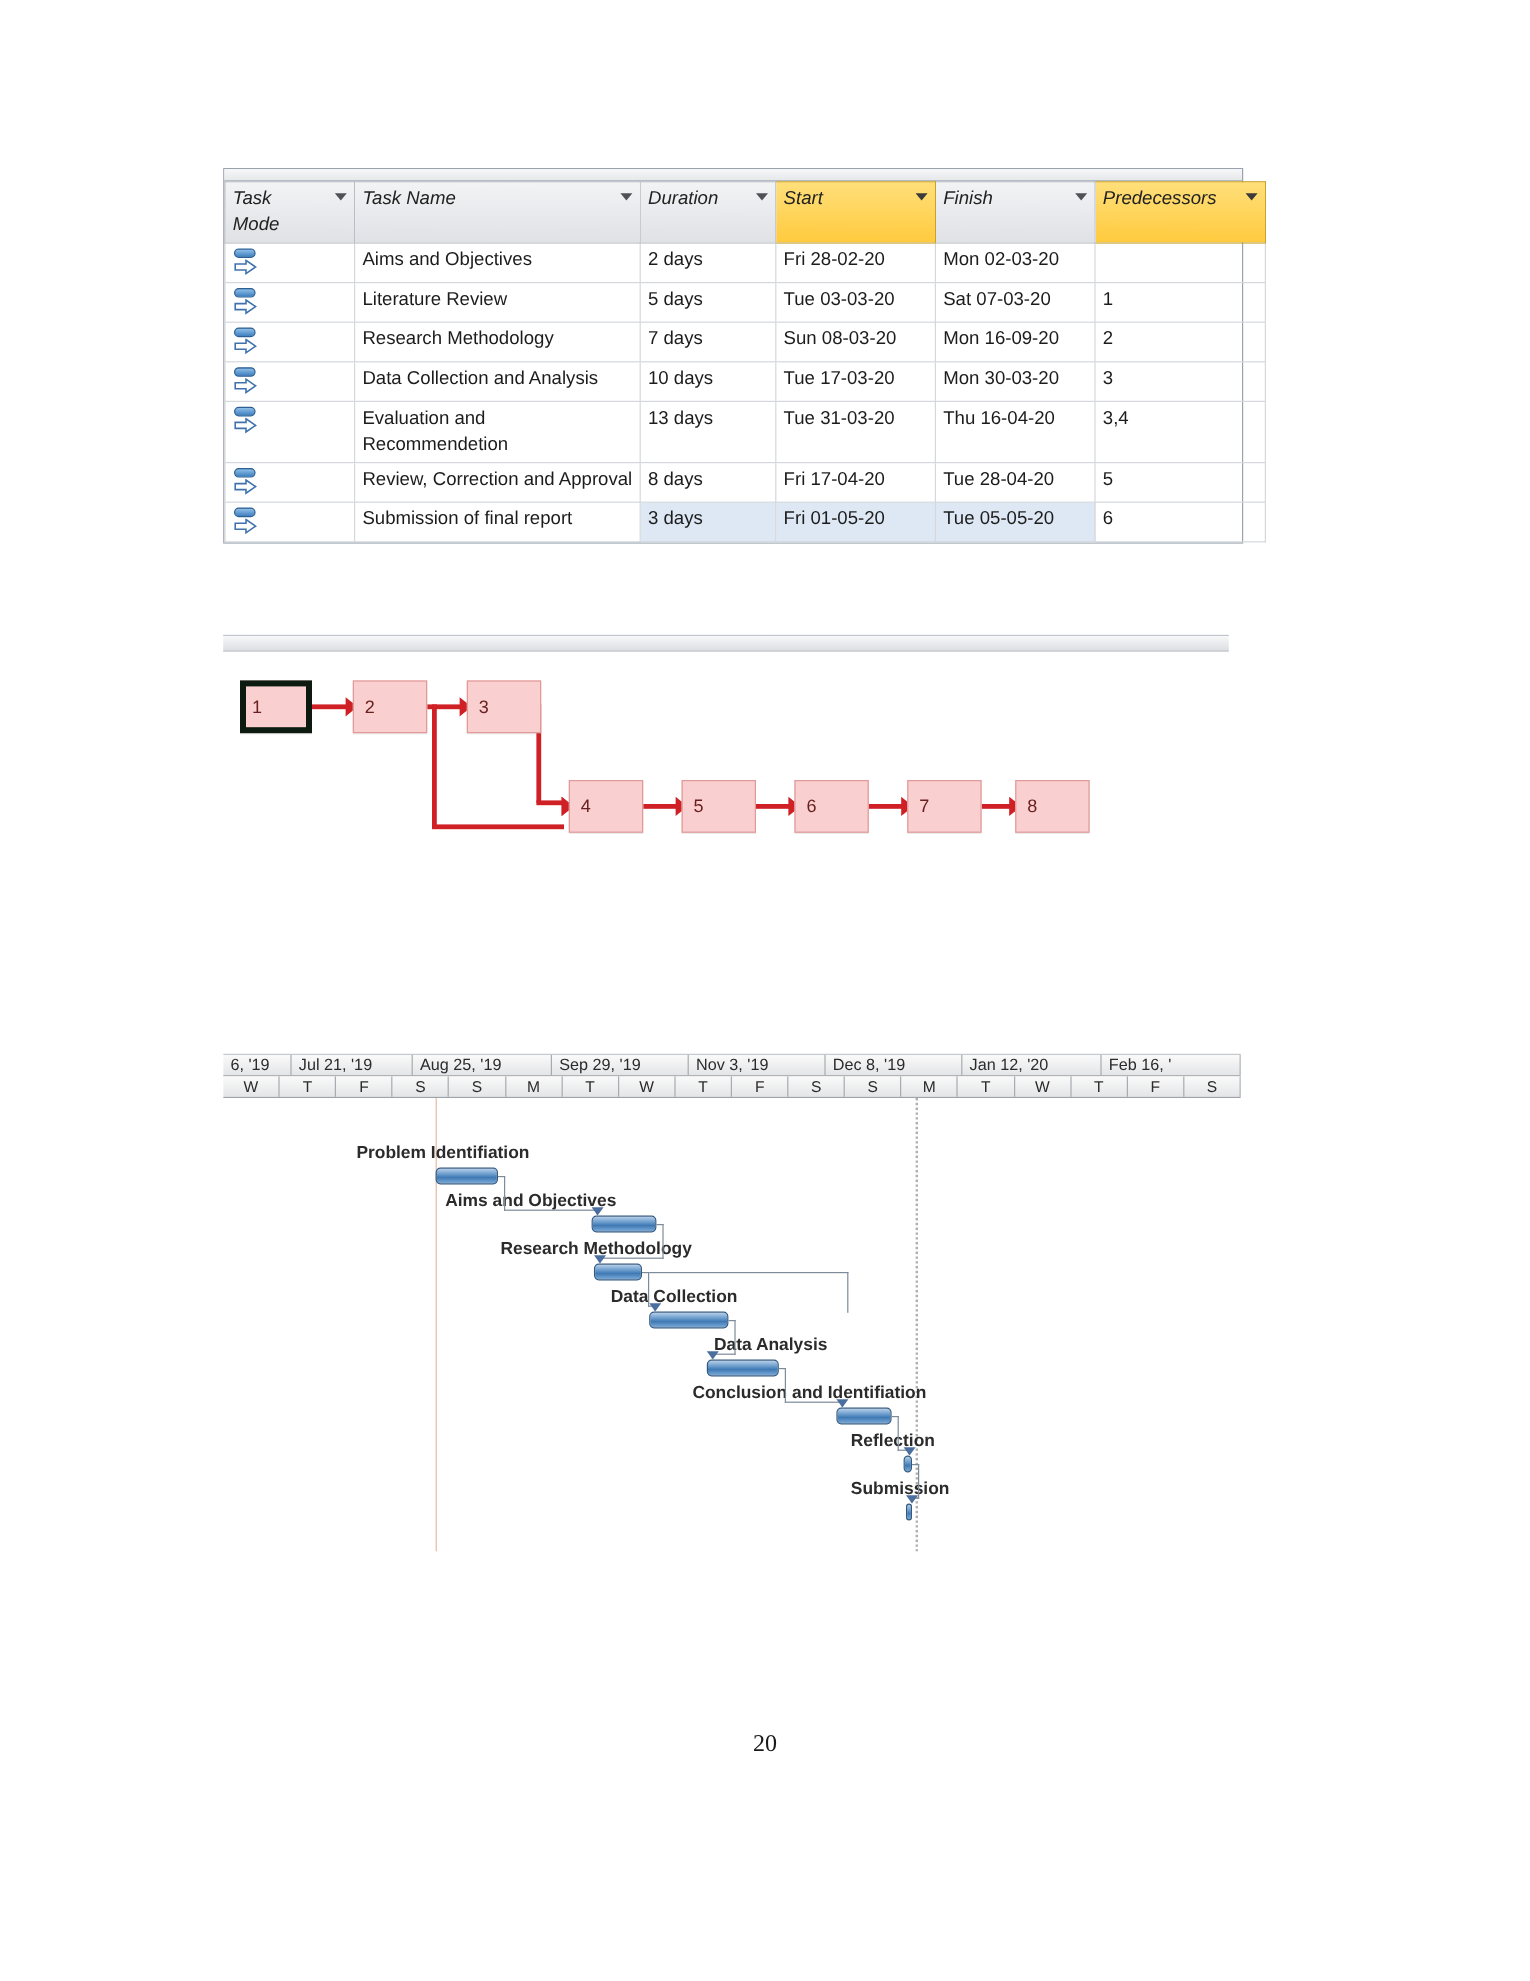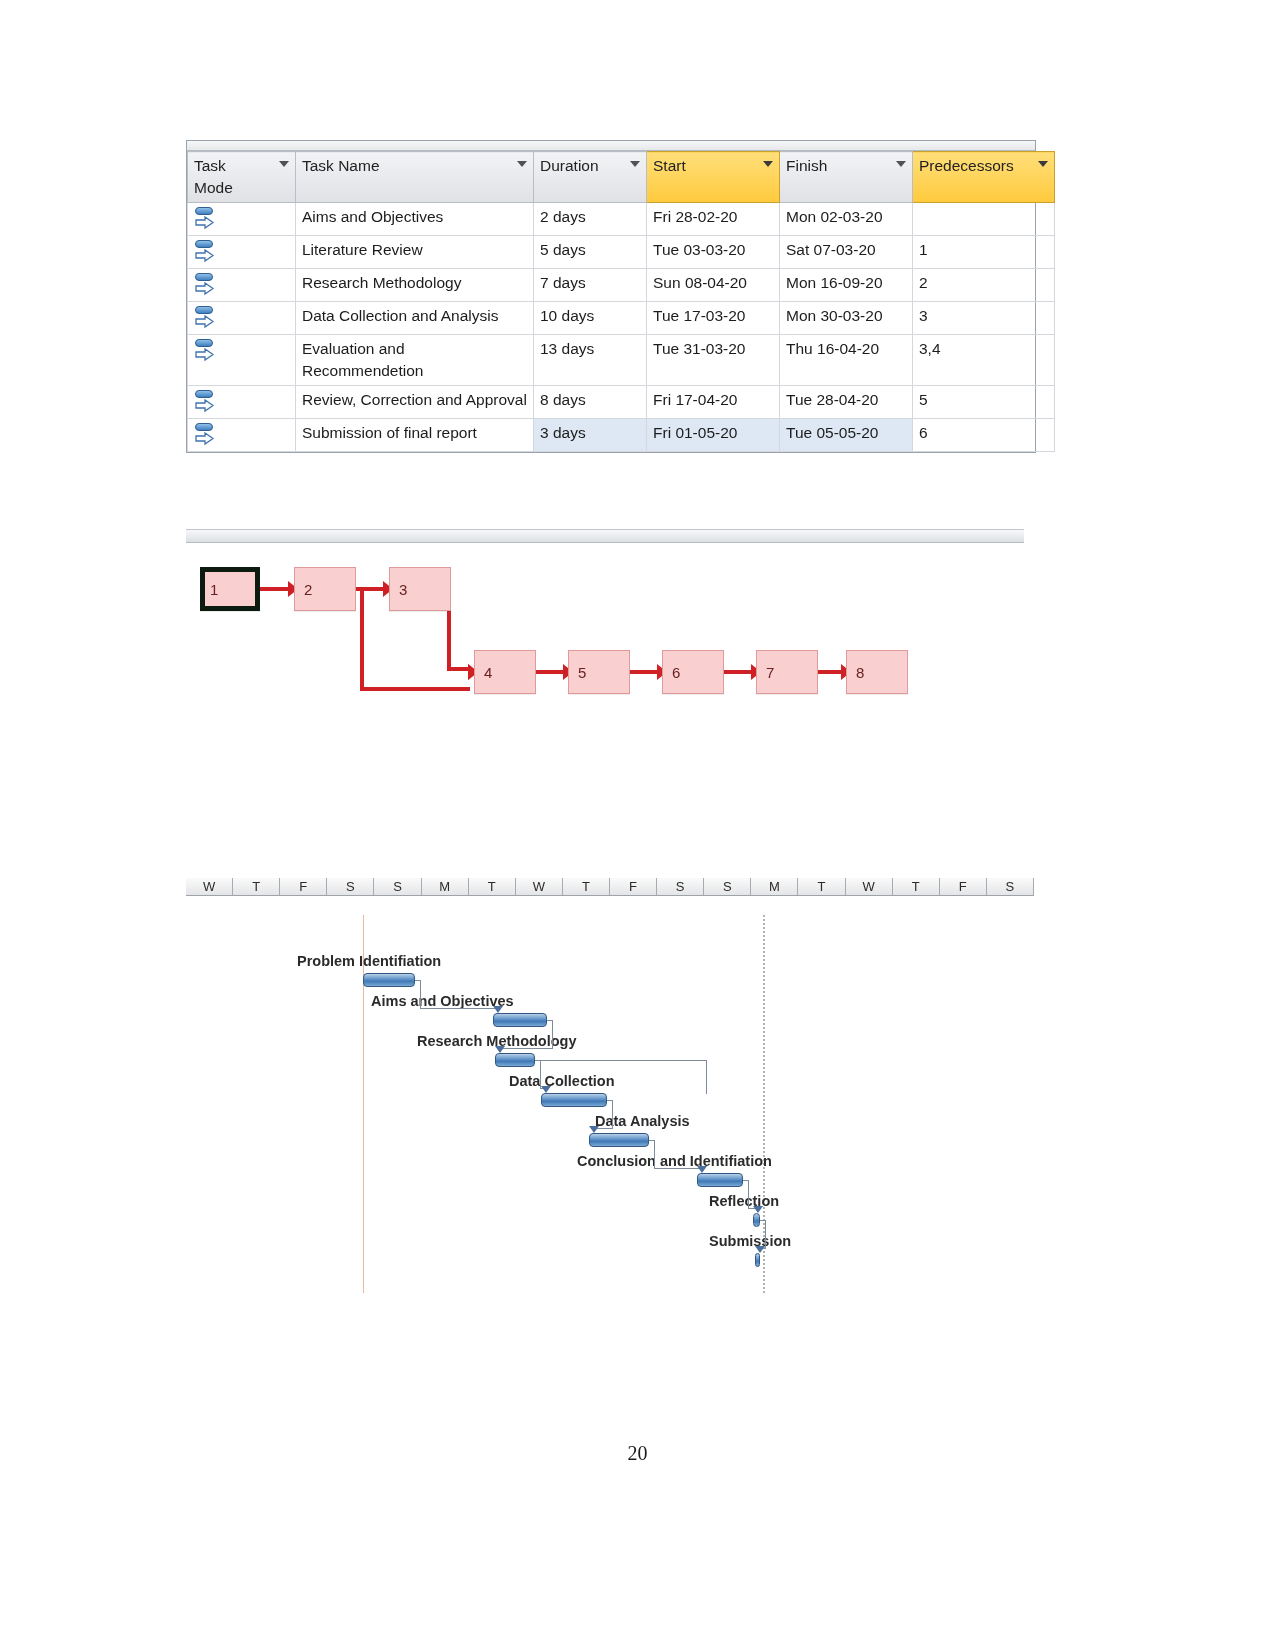--- a/index.html
+++ b/index.html
@@ -42,21 +42,21 @@
     color:#222;
     height:48px;
     vertical-align:top;
     position:relative;
   }
   table.proj th.hl {
     background:linear-gradient(#ffdf7a,#ffca3d);
     border:1px solid #c9a22e;
   }
   .th-inner { display:flex; justify-content:space-between; align-items:flex-start; height:100%; }
-  .th-label { white-space:pre-line; }
+  .th-label { white-space:pre-line;font-style:italic; }
   .caret {
     width:0;height:0;border-left:5px solid transparent;border-right:5px solid transparent;
     border-top:6px solid #4f5255; margin-top:6px; flex:0 0 auto;
   }
   .caret.hl { border-top-color:#3a3a3a; }
 
   col.c-mode   { width:108px; }
   col.c-name   { width:238px; }
   col.c-dur    { width:113px; }
   col.c-start  { width:133px; }
@@ -236,21 +236,21 @@
           <td class="mode-cell">
             <span class="mode-icon">
               <span class="bar"></span>
               <svg width="20" height="14" viewBox="0 0 20 14">
                 <path d="M1,4 L10,4 L10,1 L18,6.5 L10,12 L10,9 L1,9 Z" fill="#ffffff" stroke="#3f72ad" stroke-width="1.3"></path>
               </svg>
             </span>
           </td>
           <td>Research Methodology</td>
           <td class="">7 days</td>
-          <td class="">Sun 08-04-20</td>
+          <td class="">Sun 08-03-20</td>
           <td class="">Mon 16-09-20</td>
           <td>2</td>
         </tr>
         <tr class="row">
           <td class="mode-cell">
             <span class="mode-icon">
               <span class="bar"></span>
               <svg width="20" height="14" viewBox="0 0 20 14">
                 <path d="M1,4 L10,4 L10,1 L18,6.5 L10,12 L10,9 L1,9 Z" fill="#ffffff" stroke="#3f72ad" stroke-width="1.3"></path>
               </svg>
@@ -356,20 +356,30 @@
         <span>7</span>
       </div>
       <div class="node" style="left: 660px; top: 121px; width: 62px; height: 44px;">
         <span>8</span>
       </div>
     </div>
 </div>
 
 <div id="gantt">
   <div class="g-header">
+    <div class="g-row-major" id="g-major">
+        <div class="g-maj" style="width: 57px;">6, '19</div>
+        <div class="g-maj" style="width: 101px;">Jul 21, '19</div>
+        <div class="g-maj" style="width: 116px;">Aug 25, '19</div>
+        <div class="g-maj" style="width: 114px;">Sep 29, '19</div>
+        <div class="g-maj" style="width: 114px;">Nov 3, '19</div>
+        <div class="g-maj" style="width: 114px;">Dec 8, '19</div>
+        <div class="g-maj" style="width: 116px;">Jan 12, '20</div>
+        <div class="g-maj" style="width: 116px;">Feb 16, '</div>
+      </div>
     <div class="g-row-minor" id="g-minor">
         <div class="g-min" style="width: 47.1111px;">W</div>
         <div class="g-min" style="width: 47.1111px;">T</div>
         <div class="g-min" style="width: 47.1111px;">F</div>
         <div class="g-min" style="width: 47.1111px;">S</div>
         <div class="g-min" style="width: 47.1111px;">S</div>
         <div class="g-min" style="width: 47.1111px;">M</div>
         <div class="g-min" style="width: 47.1111px;">T</div>
         <div class="g-min" style="width: 47.1111px;">W</div>
         <div class="g-min" style="width: 47.1111px;">T</div>

